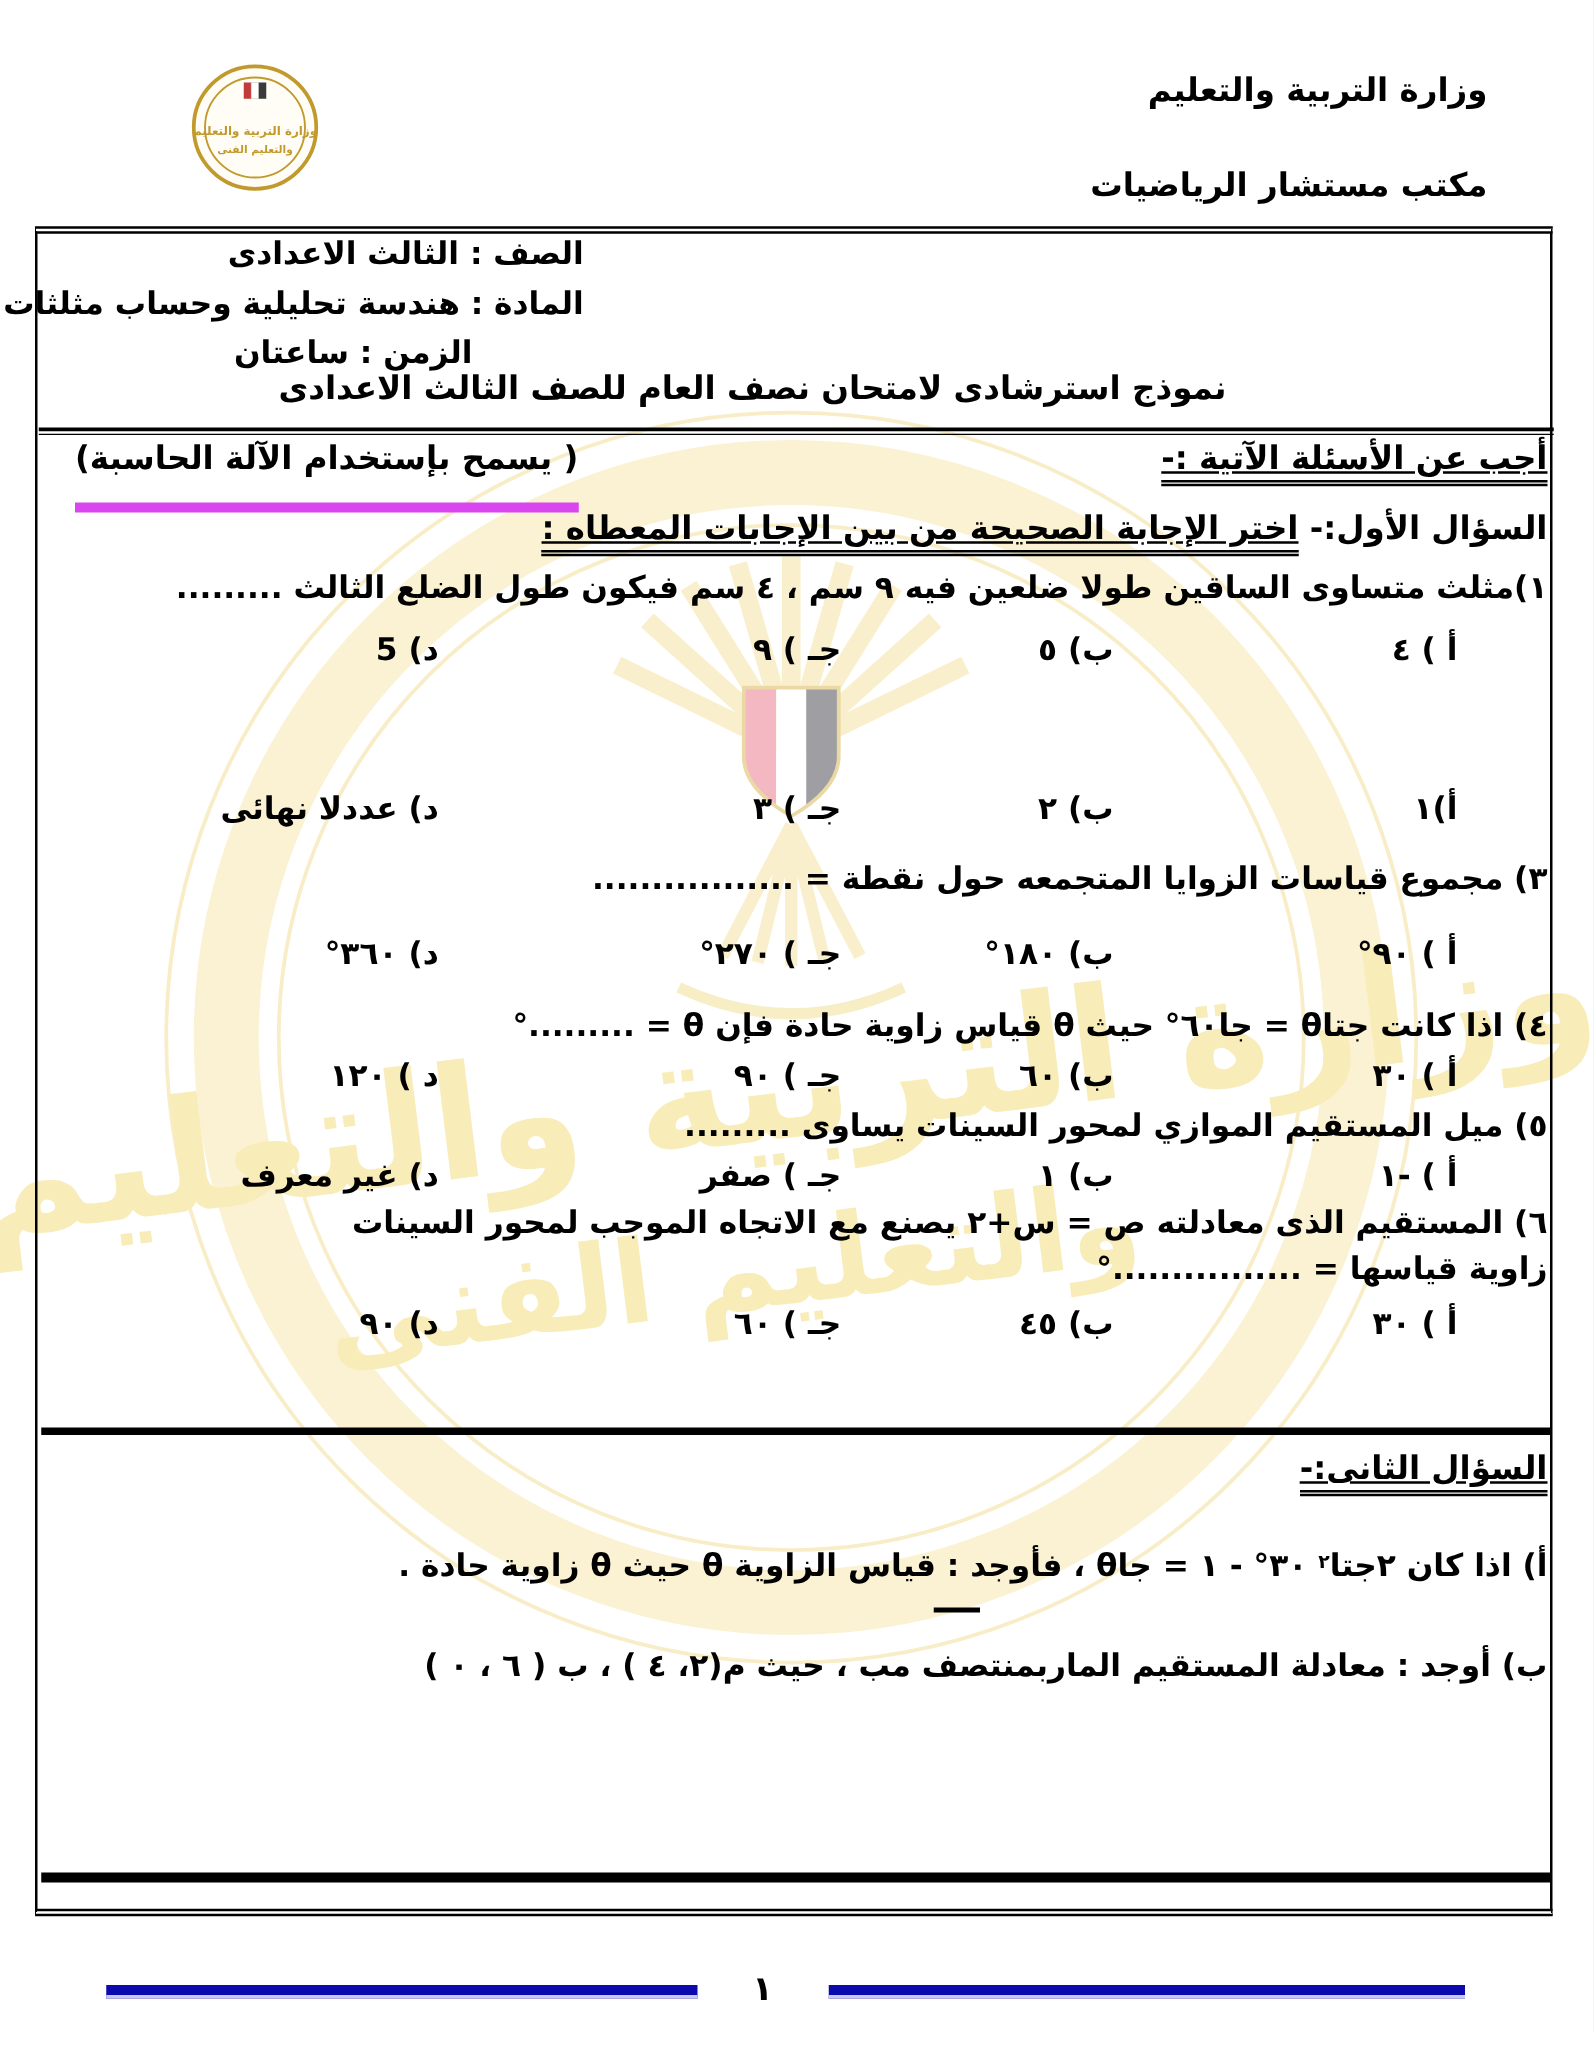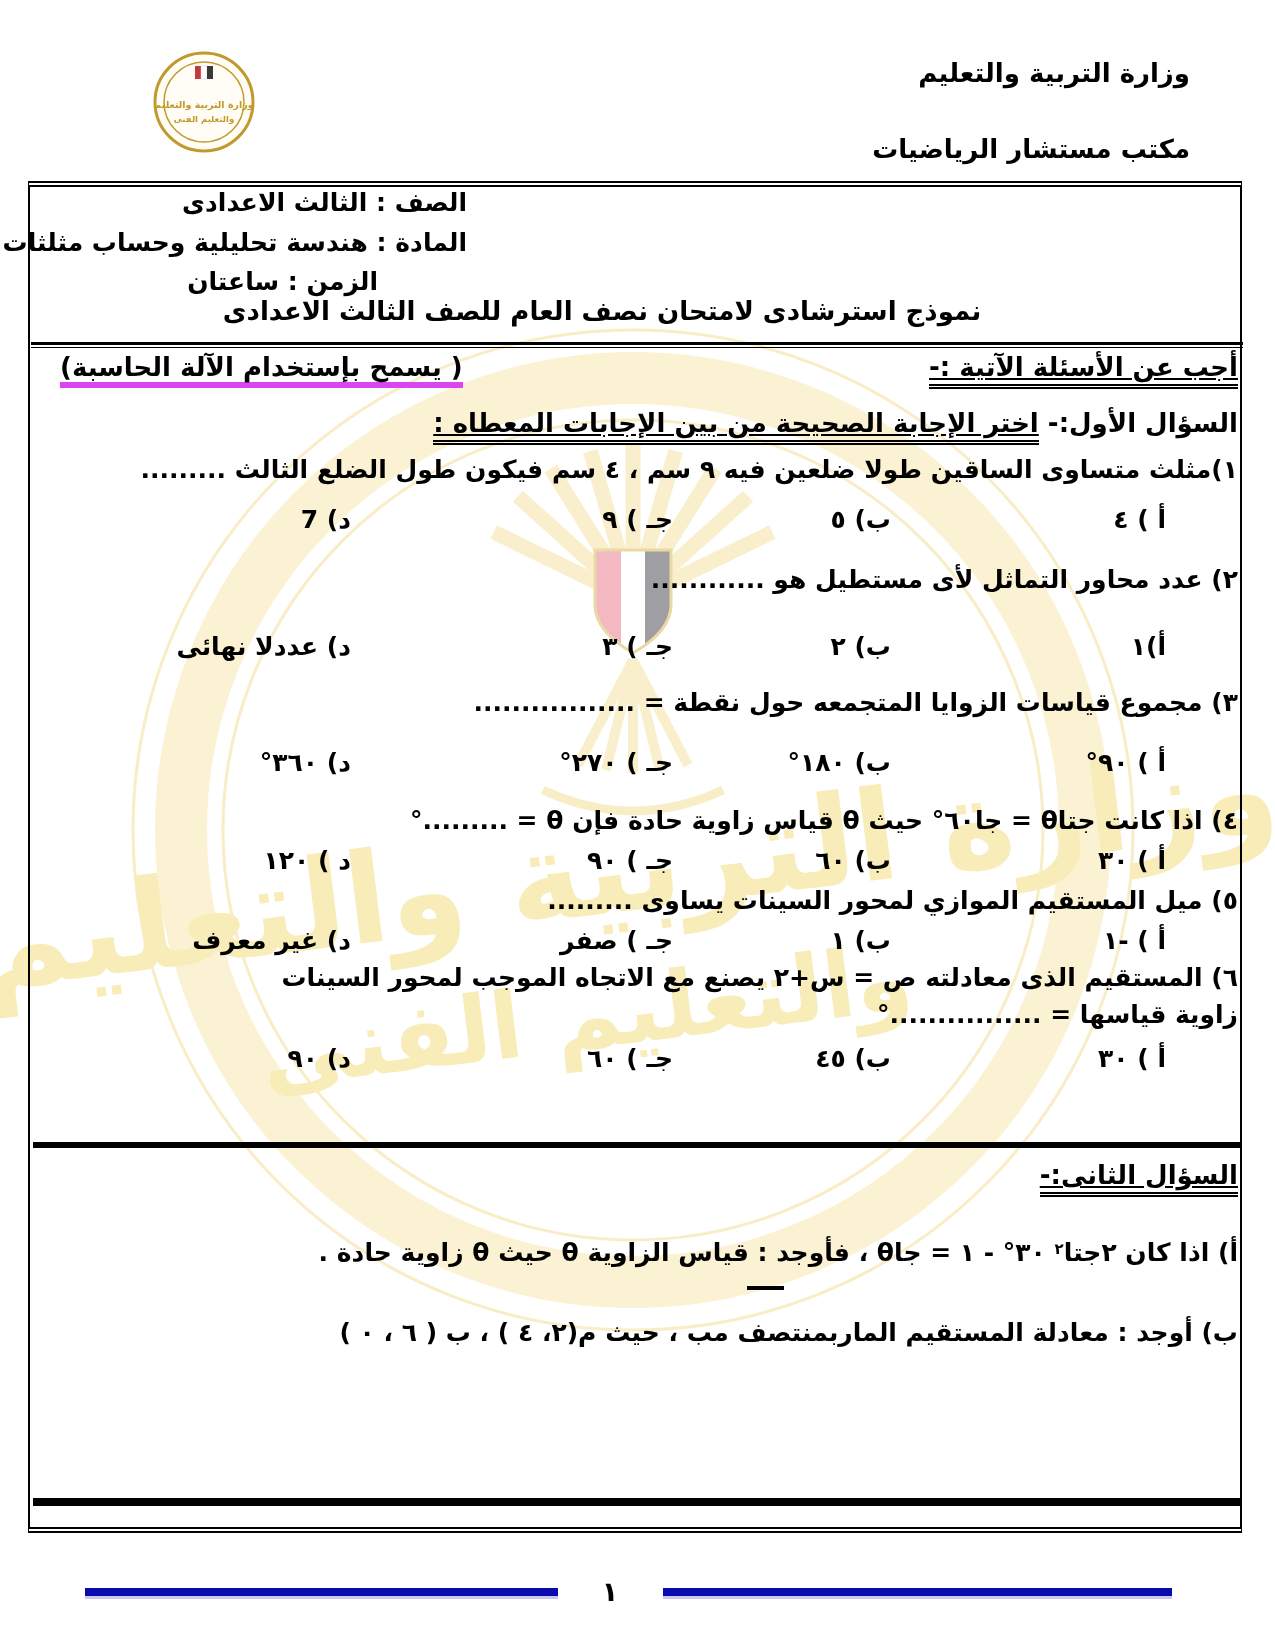--- a/index.html
+++ b/index.html
@@ -19,21 +19,21 @@
     border-top:6px double #000; border-bottom:6px double #000;
     box-sizing:border-box;
   }
   .info { font-size:25px; }
   .title { left:0; width:1204px; text-align:center; font-size:26px; }
   .rule-dbl { position:absolute; left:31px; width:1212px; height:2px;
               border-top:3px solid #000; border-bottom:1px solid #000; }
   .rule-thick { position:absolute; left:33px; width:1208px; background:#000; }
   .qt { right:37px; font-size:25px; }
   .du { border-bottom:5px double #000; padding-bottom:2px;text-decoration:underline; }
-  .su { border-bottom:6px solid #d946ef; padding-bottom:0; }
+  .su { border-bottom:8px solid #d946ef; padding-bottom:20px; }
   .opts {
     position:absolute; left:34px; width:1204px; box-sizing:border-box;
     padding-right:72px; display:grid;
     grid-template-columns:275px 218px 322px 1fr;
     font-size:25px; direction:rtl;
   }
   .opts span { text-align:right; white-space:nowrap; }
   .sup { font-size:15px; vertical-align:7px; }
   .dash { position:absolute; left:747px; top:1286px; width:37px; height:4px; background:#000; }
   .fbar { position:absolute; top:1588px; height:8px; background:#0b0bad;
@@ -128,24 +128,23 @@
     <div class="abs qt" style="top:408px; font-size:26px;margin-left:19px;">
       <span>السؤال الأول:-</span>
       <span class="du">اختر الإجابة الصحيحة من بين الإجابات المعطاه :</span>
     </div>
 
     <div class="abs qt" style="top:455px;">١)مثلث متساوى الساقين طولا ضلعين فيه ٩ سم ، ٤ سم فيكون طول الضلع الثالث .........</div>
     <div class="opts" style="top:505px;">
       <span>أ ) ٤</span>
       <span>ب) ٥</span>
       <span>جـ ) ٩</span>
-      <span>د) 7</span>
-    </div>
-
-    <div class="abs qt" style="top:565px;">٢) عدد محاور التماثل لأى مستطيل هو ............</div>
+      <span>د) 5</span>
+    </div>
+
     <div class="opts" style="top:632px;">
       <span>أ)١</span>
       <span>ب) ٢</span>
       <span>جـ ) ٣</span>
       <span>د) عددلا نهائى</span>
     </div>
 
     <div class="abs qt" style="top:688px;">٣) مجموع قياسات الزوايا المتجمعه حول نقطة = .................</div>
     <div class="opts" style="top:748px;">
       <span>أ ) ٩٠°</span>

